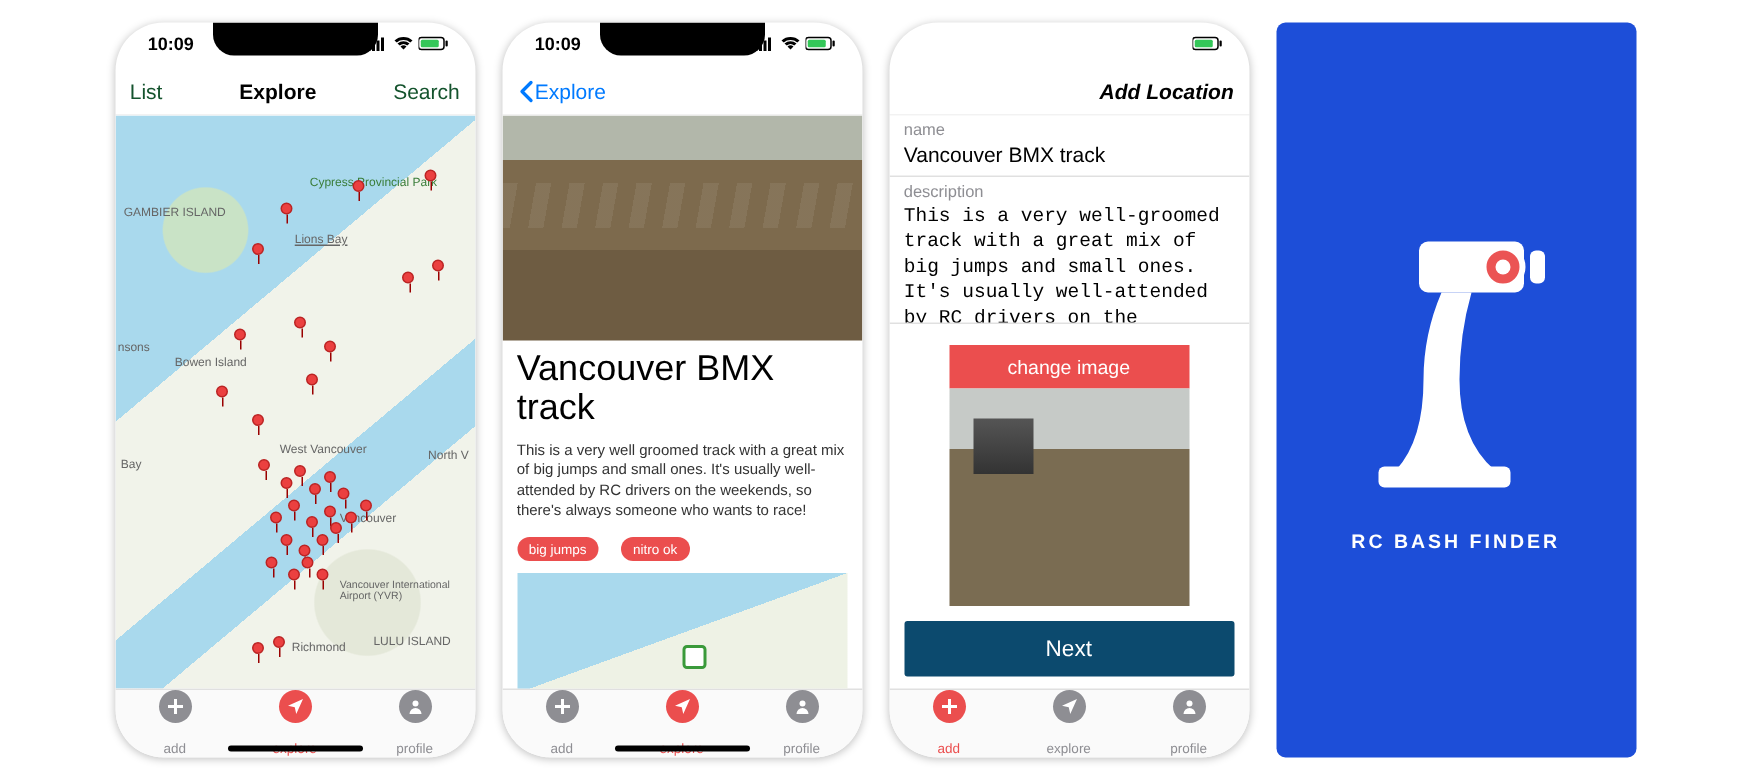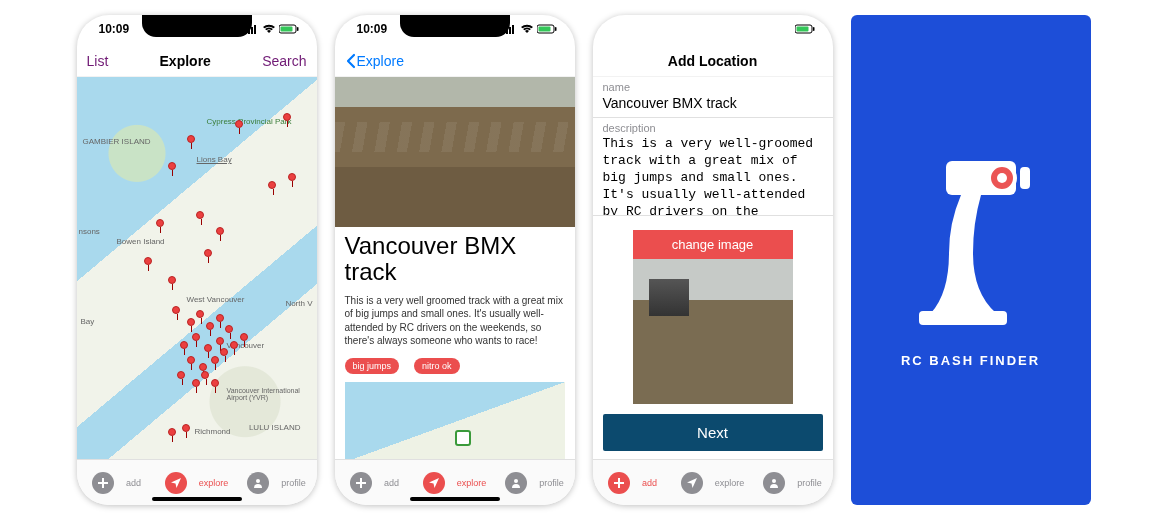--- a/index.html
+++ b/index.html
@@ -50,35 +50,34 @@
   .nav-bar {
     height: 32px;
     display: flex;
     align-items: center;
     justify-content: space-between;
     padding: 0 10px;
     font-size: 14px;
     border-bottom: 0.5px solid rgba(0,0,0,0.05);
   }
   .nav-title { font-weight: 600; font-size: 14px; color:#000; }
-  .nav-link { color: #701a75; font-size: 14px; }
+  .nav-link { color: #14532d; font-size: 14px; }
   .nav-link.blue { color: #007aff; display:flex; align-items:center; }
   .content { flex: 1; position: relative; overflow: hidden; }
   .tab-bar {
     height: 46px;
     border-top: 0.5px solid rgba(0,0,0,0.1);
     display: flex;
     background:#fafafa;
   }
   .tab {
     flex: 1;
     display: flex;
-    flex-direction: row;
+    flex-direction: column;
     align-items: center;
-    justify-content: center;
     gap: 12px;
     font-size: 9px;
     color: #8e8e93;
   }
   .tab.active { color: #eb4e4e; }
   .tab-icon {
     width: 22px; height: 22px;
     border-radius: 50%;
     background: #8e8e93;
     display:flex; align-items:center; justify-content:center;
@@ -246,21 +245,21 @@
       <span class="map-label" style="left:6px;top:60px;">GAMBIER
 ISLAND</span>
       <span class="map-label" style="left:130px;top:40px;color:#3a7d3a;">Cypress
 Provincial
 Park</span>
       <span class="map-label" style="left:120px;top:78px;text-decoration:underline;">Lions Bay</span>
       <span class="map-label" style="left:40px;top:160px;">Bowen Island</span>
       <span class="map-label" style="left:2px;top:150px;">nsons</span>
       <span class="map-label" style="left:110px;top:218px;">West Vancouver</span>
       <span class="map-label" style="right:4px;top:222px;">North V</span>
-      <span class="map-label" style="left:4px;top:240px;text-align:center;">Bay</span>
+      <span class="map-label" style="left:4px;top:228px;text-align:center;">Bay</span>
       <span class="map-label" style="left:150px;top:264px;">Vancouver</span>
       <span class="map-label" style="left:150px;top:310px;font-size:7px;">Vancouver
 International
 Airport (YVR)</span>
       <span class="map-label" style="left:118px;top:350px;">Richmond</span>
       <span class="map-label" style="right:16px;top:346px;">LULU
 ISLAND</span>
       <div id="pins-container">
           <div class="pin" style="left: 96px; top: 95px;">
             <div class="head"></div>
@@ -509,21 +508,21 @@
   <div class="status-bar">
     <span></span>
     <span class="status-right">
       <svg width="20" height="10" viewBox="0 0 20 10">
           <rect x="0" y="1" width="17" height="8" rx="2" fill="none" stroke="#000" stroke-width="1"></rect>
           <rect x="1.5" y="2.5" width="12" height="5" rx="1" fill="#34c759"></rect>
           <rect x="18" y="3" width="1.5" height="4" rx="0.7" fill="#000"></rect>
         </svg>
     </span>
   </div>
-  <div class="nav-bar" style="justify-content:center;">
+  <div class="nav-bar" style="justify-content:flex-end;font-style:italic;">
     <span class="nav-title">Add Location</span>
   </div>
   <div class="content">
     <div class="form">
       <div class="field-label">name</div>
       <div class="field-value">Vancouver BMX track</div>
       <div class="field-label">description</div>
       <div class="field-desc">This is a very well-groomed track with a great mix of big jumps and small ones. It's usually well-attended by RC drivers on the weekends, so there's always someone who wants to race!</div>
       <div class="change-image-block">
         <div class="change-image-btn">change image</div>

